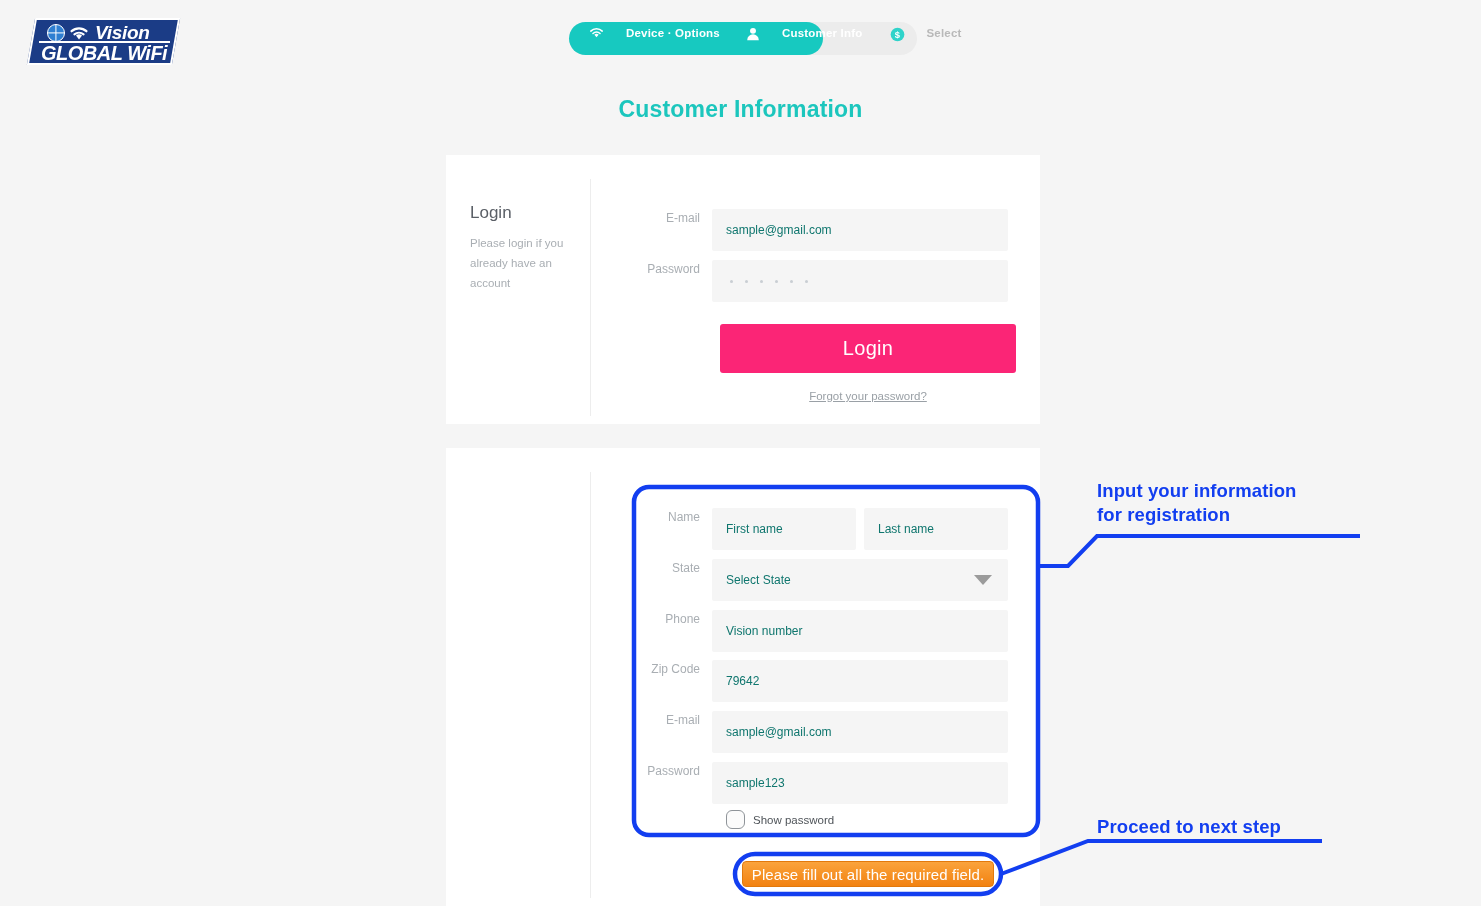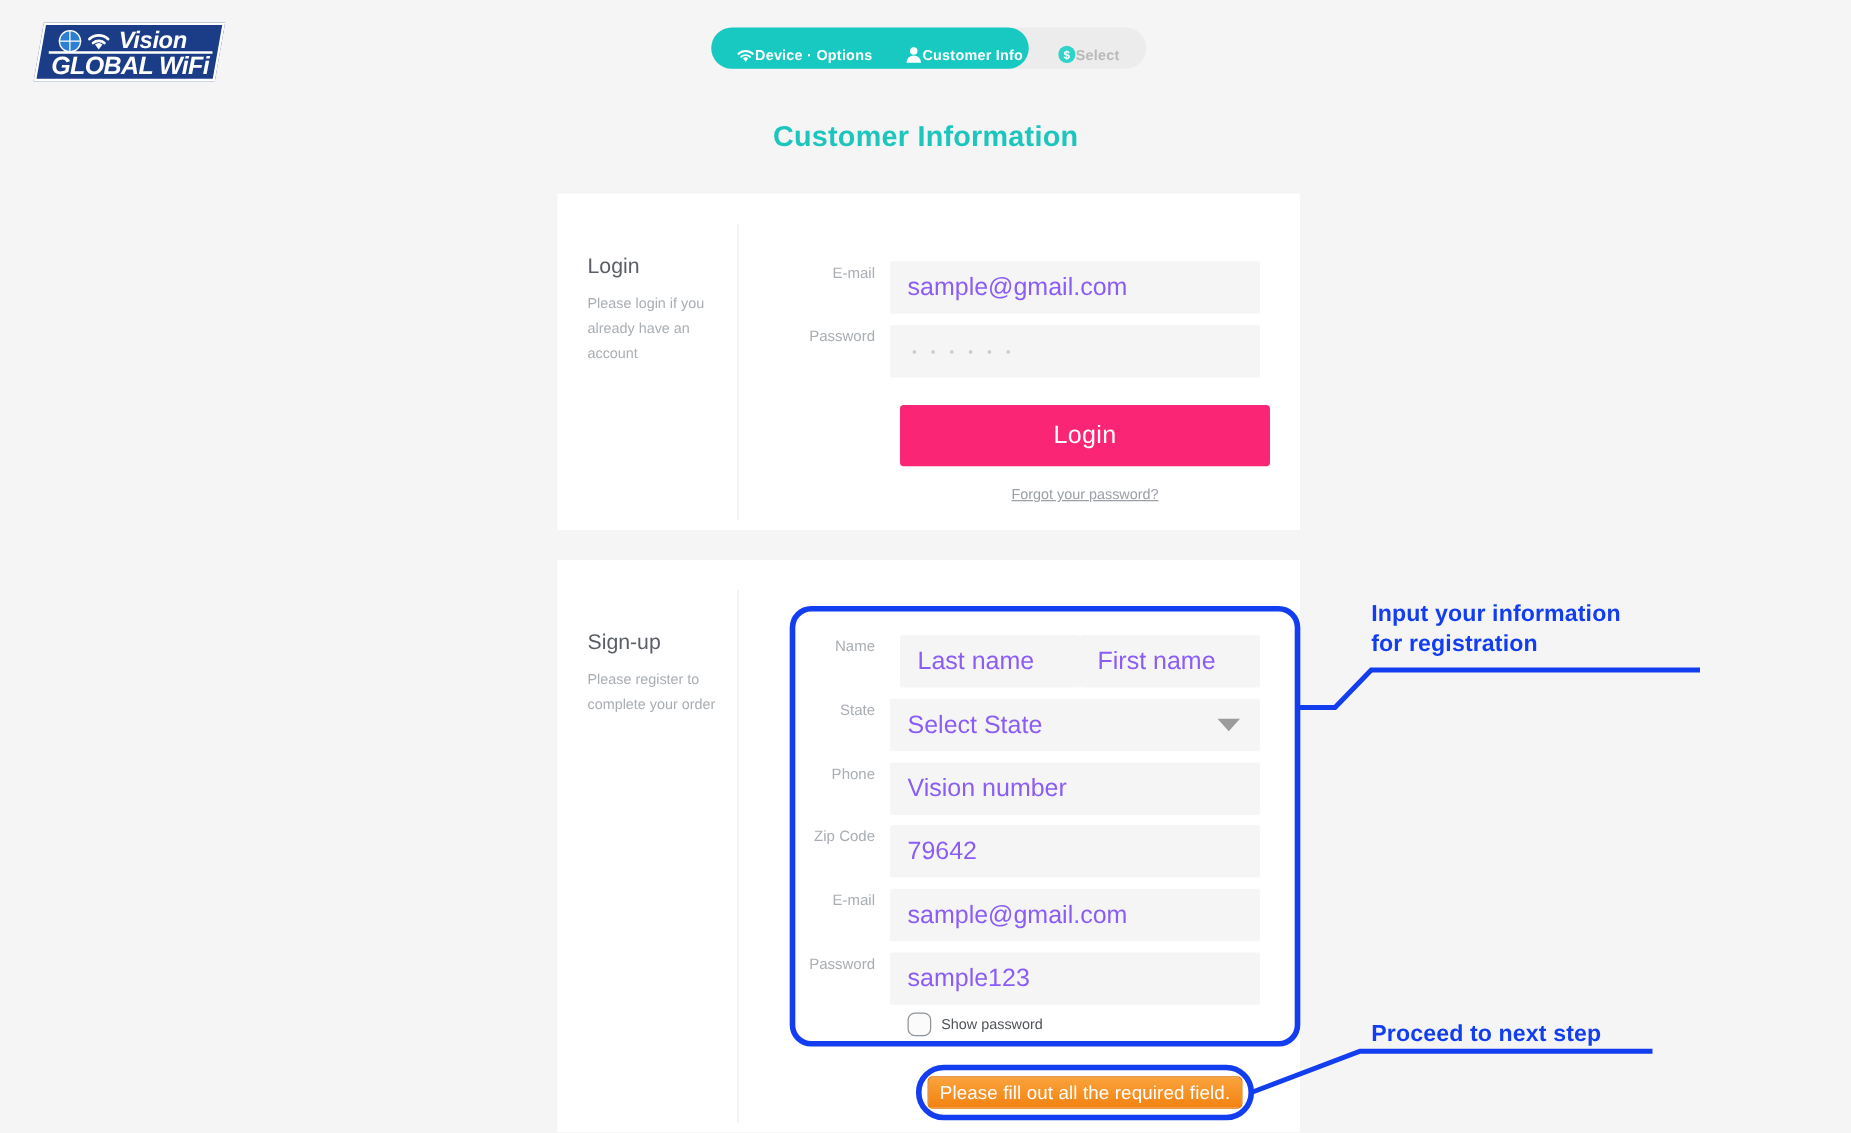--- a/index.html
+++ b/index.html
@@ -119,23 +119,23 @@
     left: 0;
     top: 0;
     width: 254px;
     height: 33px;
     background: #17c9c0;
     border-radius: 17px;
   }
   .step {
     position: relative;
     display: flex;
-    align-items: flex-end;
+    align-items: flex-start;
     height: 24px;
-    gap: 0;
+    gap: 22px;
     z-index: 2;
     font-size: 11.5px;
     font-weight: bold;
     letter-spacing: 0.2px;
     white-space: nowrap;
   }
   #step-device { padding-left: 20px; }
   #step-customer { padding-left: 26px; }
   #step-payment { padding-left: 27px; }
   .step.active { color: #ffffff; }
@@ -203,22 +203,22 @@
     padding-right: 12px;
     padding-top: 2px;
     box-sizing: border-box;
     white-space: nowrap;
   }
   .field {
     background: #f5f5f5;
     border: none;
     border-radius: 2px;
     height: 42px;
-    color: #8b5cf6;
-    font-size: 20px;
+    color: #0f766e;
+    font-size: 12px;
     font-family: "Liberation Sans", sans-serif;
     padding: 0 14px;
     box-sizing: border-box;
     display: flex;
     align-items: center;
   }
 
   
   #login-email-row { left: 636px; top: 209px; }
   #login-pass-row  { left: 636px; top: 260px; }
@@ -410,30 +410,26 @@
         <span class="pw-dot"></span>
     </span>
   </div>
 </div>
 
 <button id="login-button">Login</button>
 <div id="forgot-link">Forgot your password?</div>
 
 <div class="card" id="signup-card">
   <div class="card-divider"></div>
-  <div class="card-left" style="top:56px;">
-    <div class="card-heading">Sign-up</div>
-    <div class="card-sub">Please register to complete your order</div>
-  </div>
 </div>
 
 <div class="frow" id="signup-name-row">
   <div class="flabel">Name</div>
+  <div class="field" id="first-name-field">First name</div>
   <div class="field" id="last-name-field">Last name</div>
-  <div class="field" id="first-name-field">First name</div>
 </div>
 
 <div class="frow" id="signup-state-row">
   <div class="flabel">State</div>
   <div class="field wide" id="state-field">
     <span>Select State</span>
     <span id="state-arrow"></span>
   </div>
 </div>
 

